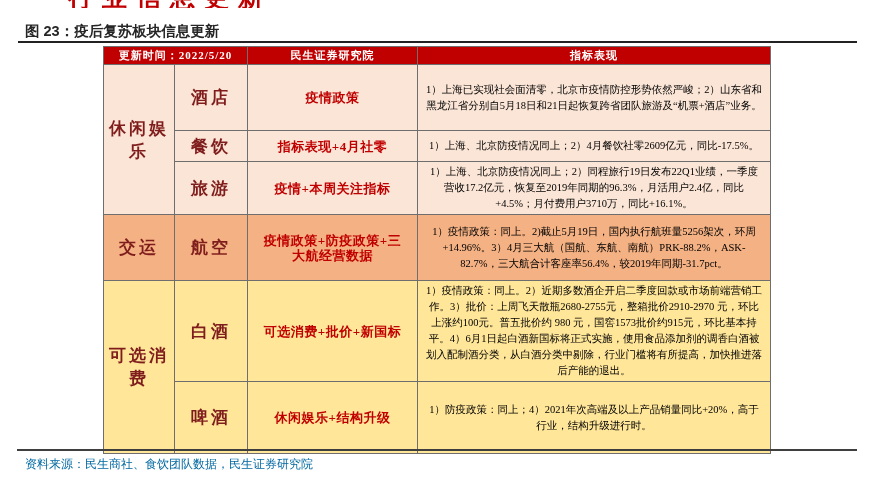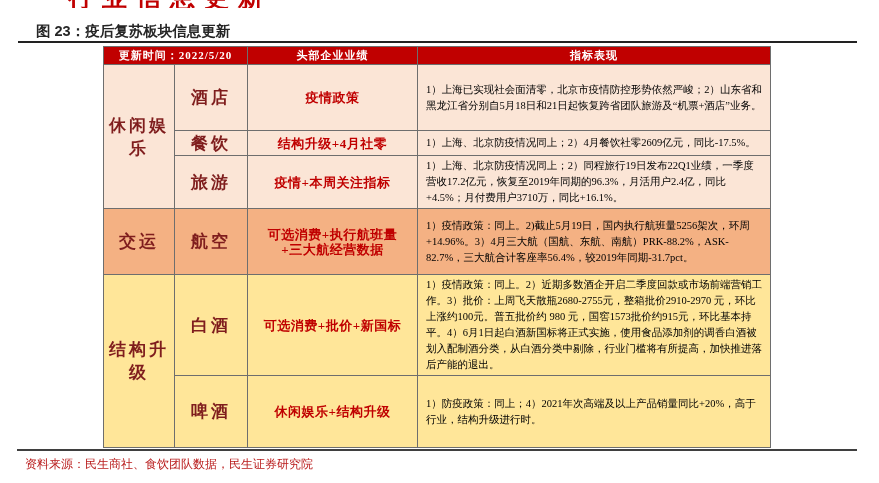--- a/index.html
+++ b/index.html
@@ -12,51 +12,51 @@
     --ink:#1a1a1a;
   }
   *{box-sizing:border-box;margin:0;padding:0;}
   html,body{width:879px;height:483px;background:#ffffff;overflow:hidden;}
   body{font-family:"Liberation Serif","DejaVu Serif",serif;position:relative;}
 
   .top-clip{position:absolute;left:68px;top:0;width:260px;height:8px;overflow:hidden;}
   .top-clip span{display:block;margin-top:-19px;font-weight:bold;font-size:25px;
     letter-spacing:9px;color:#c00000;font-family:"Liberation Sans","DejaVu Sans",sans-serif;}
 
-  .fig-title{position:absolute;left:36px;top:22px;font-size:14.5px;font-weight:bold;
+  .fig-title{position:absolute;left:25px;top:22px;font-size:14.5px;font-weight:bold;
     color:#262626;font-family:"Liberation Sans","DejaVu Sans",sans-serif;}
   .title-rule{position:absolute;left:18px;top:41px;width:839px;height:2px;background:#222222;}
 
   table.update-table{position:absolute;left:103px;top:46px;width:667px;
     border-collapse:collapse;table-layout:fixed;}
   .update-table td,.update-table th{border:1px solid var(--border-col);
     text-align:center;vertical-align:middle;overflow:hidden;}
 
   .update-table thead th{background:var(--header-red);color:#ffffff;height:18px;
     font-size:11px;font-weight:bold;letter-spacing:1px;padding:1px 2px;}
   .update-table thead th + th{border-left:1px solid rgba(255,255,255,.75);}
 
   .g-leisure{background:var(--leisure-bg);}
   .g-transport{background:var(--transport-bg);}
   .g-consumption{background:var(--consumption-bg);}
 
   td.group-cell,td.sector-cell{font-weight:bold;font-size:17px;color:#7f1d1d;letter-spacing:3px;padding:0 2px;}
   td.indicator-cell{color:var(--accent-red);font-weight:bold;font-size:13px;
     line-height:15px;padding:1px 10px;letter-spacing:0.5px;}
-  td.performance-cell{font-size:10.5px;line-height:16px;color:#000;padding:2px 8px;text-align:left;}
+  td.performance-cell{font-size:10.5px;line-height:16px;color:#000;padding:2px 8px;text-align:center;}
 
   tr.r-hotel{height:66px;}
-  tr.r-dining{height:25px;}
+  tr.r-dining{height:31px;}
   tr.r-travel{height:48px;}
   tr.r-aviation{height:66px;}
   tr.r-baijiu{height:92px;}
   tr.r-beer{height:72px;}
 
   .footer-rule{position:absolute;left:17px;top:449px;width:840px;height:2px;background:#3f3f3f;}
-  .source-note{position:absolute;left:25px;top:456px;font-size:12px;color:#b91c1c;
+  .source-note{position:absolute;left:25px;top:456px;font-size:12px;color:#0369a1;
     font-family:"Liberation Sans","DejaVu Sans",sans-serif;text-align:right;}
 </style>
 </head>
 <body>
 
 <div class="top-clip">
   <span>行业信息更新</span>
 </div>
 
 <div class="fig-title">图 23：疫后复苏板块信息更新</div>
@@ -65,49 +65,49 @@
 <table class="update-table">
   <colgroup>
     <col style="width:71px">
       <col style="width:73px">
       <col style="width:170px">
       <col style="width:353px">
   </colgroup>
   <thead>
     <tr>
       <th colspan="2">更新时间：2022/5/20</th>
-      <th>头部企业业绩</th>
+      <th>民生证券研究院</th>
       <th>指标表现</th>
     </tr>
   </thead>
   <tbody>
     <tr class="r-hotel g-leisure">
       <td rowspan="3" class="group-cell">休闲娱乐</td>
       <td class="sector-cell">酒店</td>
       <td class="indicator-cell">疫情政策</td>
       <td class="performance-cell">1）上海已实现社会面清零，北京市疫情防控形势依然严峻；2）山东省和黑龙江省分别自5月18日和21日起恢复跨省团队旅游及“机票+酒店”业务。</td>
     </tr>
     <tr class="r-dining g-leisure">
       <td class="sector-cell">餐饮</td>
-      <td class="indicator-cell">结构升级+4月社零</td>
+      <td class="indicator-cell">指标表现+4月社零</td>
       <td class="performance-cell">1）上海、北京防疫情况同上；2）4月餐饮社零2609亿元，同比-17.5%。</td>
     </tr>
     <tr class="r-travel g-leisure">
       <td class="sector-cell">旅游</td>
       <td class="indicator-cell">疫情+本周关注指标</td>
       <td class="performance-cell">1）上海、北京防疫情况同上；2）同程旅行19日发布22Q1业绩，一季度营收17.2亿元，恢复至2019年同期的96.3%，月活用户2.4亿，同比+4.5%；月付费用户3710万，同比+16.1%。</td>
     </tr>
     <tr class="r-aviation g-transport">
       <td class="group-cell">交运</td>
       <td class="sector-cell">航空</td>
-      <td class="indicator-cell">可选消费+执行航班量+三大航经营数据</td>
+      <td class="indicator-cell">疫情政策+防疫政策+三大航经营数据</td>
       <td class="performance-cell">1）疫情政策：同上。2)截止5月19日，国内执行航班量5256架次，环周+14.96%。3）4月三大航（国航、东航、南航）PRK-88.2%，ASK-82.7%，三大航合计客座率56.4%，较2019年同期-31.7pct。</td>
     </tr>
     <tr class="r-baijiu g-consumption">
-      <td rowspan="2" class="group-cell">结构升级</td>
+      <td rowspan="2" class="group-cell">可选消费</td>
       <td class="sector-cell">白酒</td>
       <td class="indicator-cell">可选消费+批价+新国标</td>
       <td class="performance-cell">1）疫情政策：同上。2）近期多数酒企开启二季度回款或市场前端营销工作。3）批价：上周飞天散瓶2680-2755元，整箱批价2910-2970 元，环比上涨约100元。普五批价约 980 元，国窖1573批价约915元，环比基本持平。4）6月1日起白酒新国标将正式实施，使用食品添加剂的调香白酒被划入配制酒分类，从白酒分类中剔除，行业门槛将有所提高，加快推进落后产能的退出。</td>
     </tr>
     <tr class="r-beer g-consumption">
       <td class="sector-cell">啤酒</td>
       <td class="indicator-cell">休闲娱乐+结构升级</td>
       <td class="performance-cell">1）防疫政策：同上；4）2021年次高端及以上产品销量同比+20%，高于行业，结构升级进行时。</td>
     </tr>
   </tbody>

